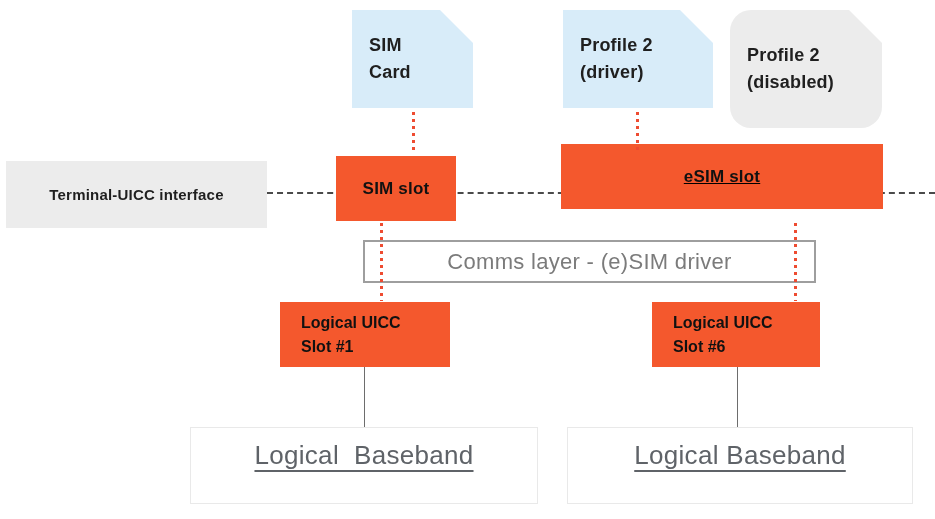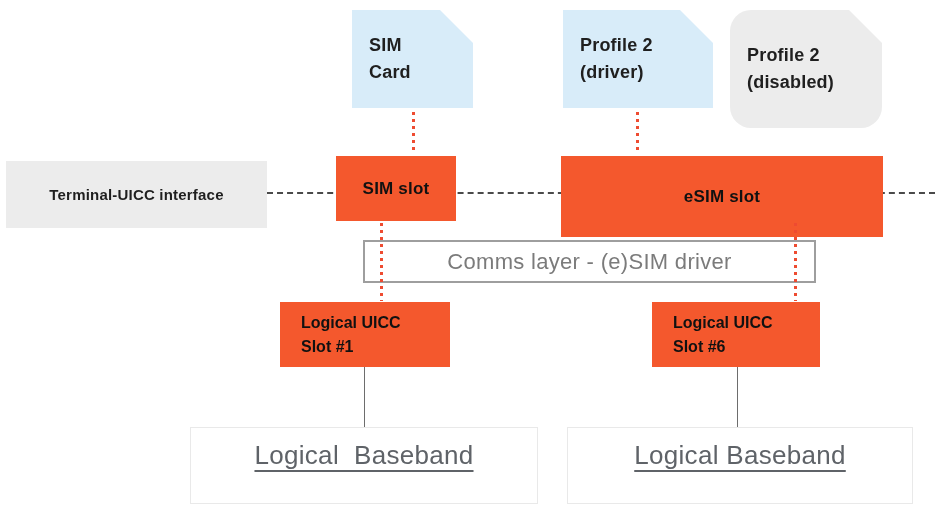--- a/index.html
+++ b/index.html
@@ -164,21 +164,21 @@
   <div class="abs red-dotted" style="left:636px; top:112px; height:42px;"></div>
 
   <div class="abs terminal-box" style="left:6px; top:161px; width:261px; height:67px;">
     <span class="slot-label">Terminal-UICC interface</span>
   </div>
 
   <div class="abs orange-box" style="left:336px; top:156px; width:120px; height:65px;">
     <span class="slot-label">SIM slot</span>
   </div>
 
-  <div class="abs orange-box" style="left:561px; top:156px; width:322px; height:81px;">
+  <div class="abs orange-box" style="left:561px; top:144px; width:322px; height:65px;text-decoration:underline;">
     <span class="slot-label">eSIM slot</span>
   </div>
 
   <div class="abs comms-box" style="left:363px; top:240px; width:453px; height:43px;">
     <span class="comms-label">Comms layer - (e)SIM driver</span>
   </div>
 
   <div class="abs red-dotted" style="left:380px; top:223px; height:78px;"></div>
   <div class="abs red-dotted" style="left:794px; top:223px; height:78px;"></div>
 

